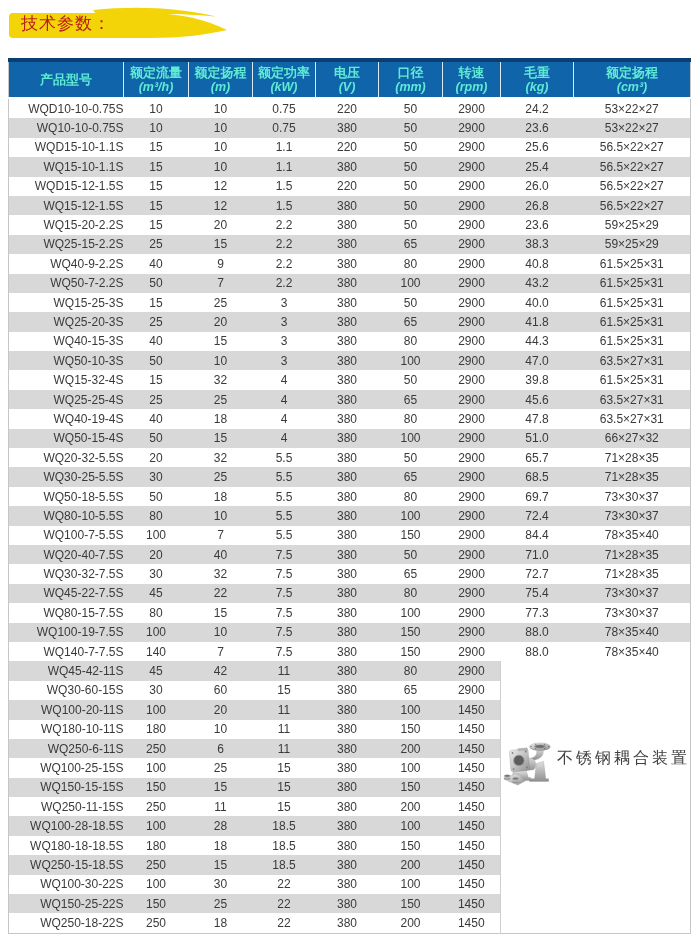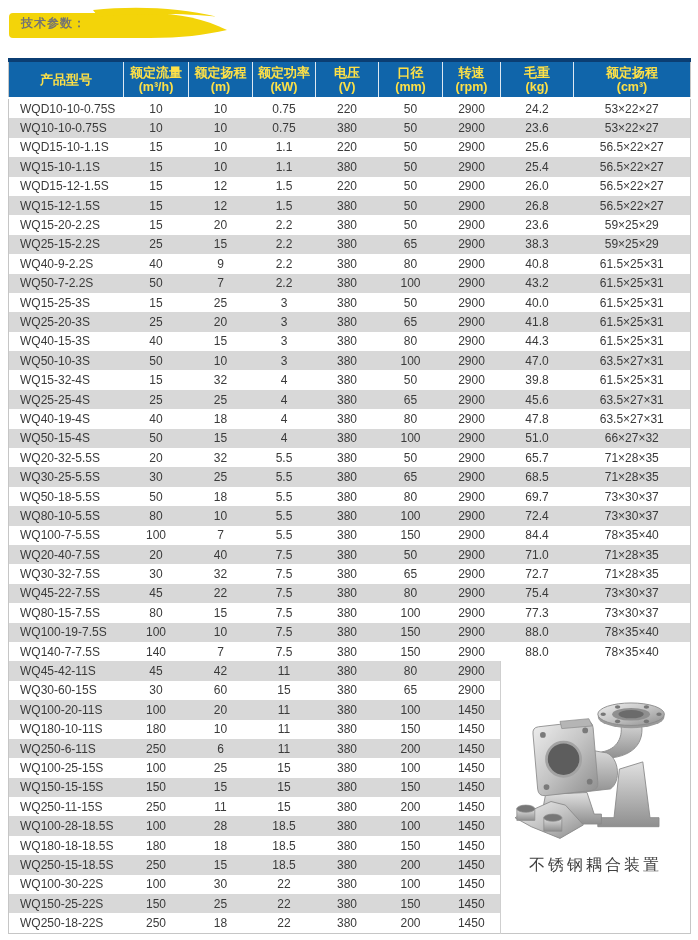--- a/index.html
+++ b/index.html
@@ -6,48 +6,48 @@
   body{
     width:698px;height:940px;position:relative;background:#ffffff;
     font-family:"Liberation Sans","DejaVu Sans",sans-serif;
     overflow:hidden;
   }
   
   .banner{position:absolute;left:8px;top:5px;width:230px;height:36px;}
   .banner svg{position:absolute;left:0;top:0;}
   .banner-title{
     position:absolute;left:13px;top:50%;transform:translateY(-46%);
-    font-size:12px;font-weight:bold;color:#737373;letter-spacing:1px;white-space:nowrap;
+    font-size:17px;font-weight:normal;color:#b91c1c;letter-spacing:1px;white-space:nowrap;
   }
   
   table.specs{
     position:absolute;left:8px;top:58px;width:682px;
     border-collapse:collapse;table-layout:fixed;
     border:1px solid #c6c6c6;
   }
   thead th{
-    background:#1065aa;color:#fde047;font-size:13px;font-weight:bold;
+    background:#1065aa;color:#5eead4;font-size:13px;font-weight:bold;
     height:33px;padding:1px 0;text-align:center;vertical-align:middle;
     border-top:4px solid #0b3e73;border-bottom:2px solid #ffffff;
   }
   thead th:not(:last-child){border-right:1px solid #dde8f2;}
   .h-t{line-height:15px;}
-  .h-u{line-height:14px;font-size:12.5px;font-weight:bold;}
+  .h-u{line-height:14px;font-size:12.5px;font-weight:bold;font-style:italic;}
   tbody td{
     height:19.4px;padding:0;font-size:12px;color:#3a3a3a;
     text-align:center;vertical-align:middle;white-space:nowrap;
   }
   tbody tr:nth-child(even) td{background:#d8d8d8;}
-  td.c-model{text-align:left;padding-left:11px;}
+  td.c-model{text-align:right;padding-left:11px;}
   td.img-cell{
     background:#ffffff !important;
     border-left:1px solid #cfcfcf;
     vertical-align:top;
   }
-  .pump-wrap{display:flex;flex-direction:column;align-items:center;width:100%;}
+  .pump-wrap{display:flex;flex-direction:row;align-items:center;width:100%;}
   .pump-wrap svg{margin-top:14px;}
   .pump-caption{
     font-size:16px;color:#404040;letter-spacing:3px;margin-top:8px;
     font-weight:normal;white-space:nowrap;
   }
 </style>
 </head>
 <body>
 
 <div class="banner">

